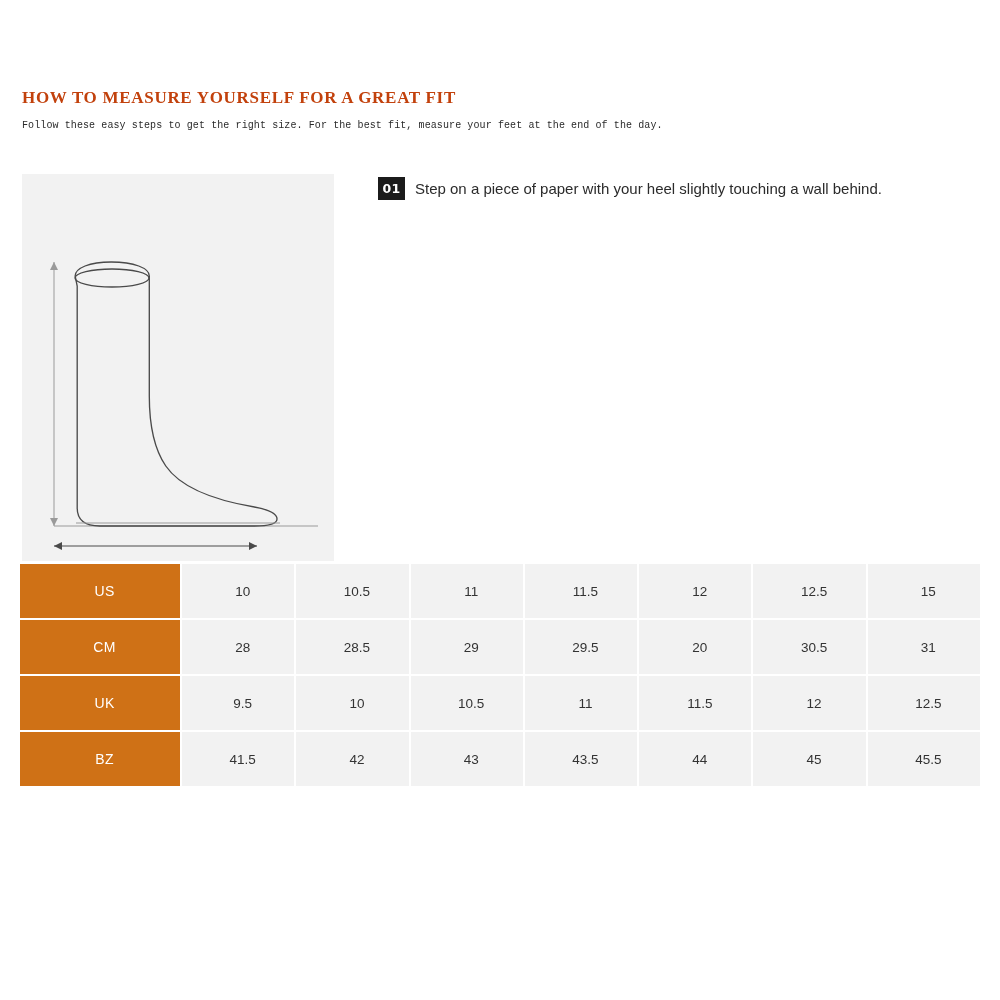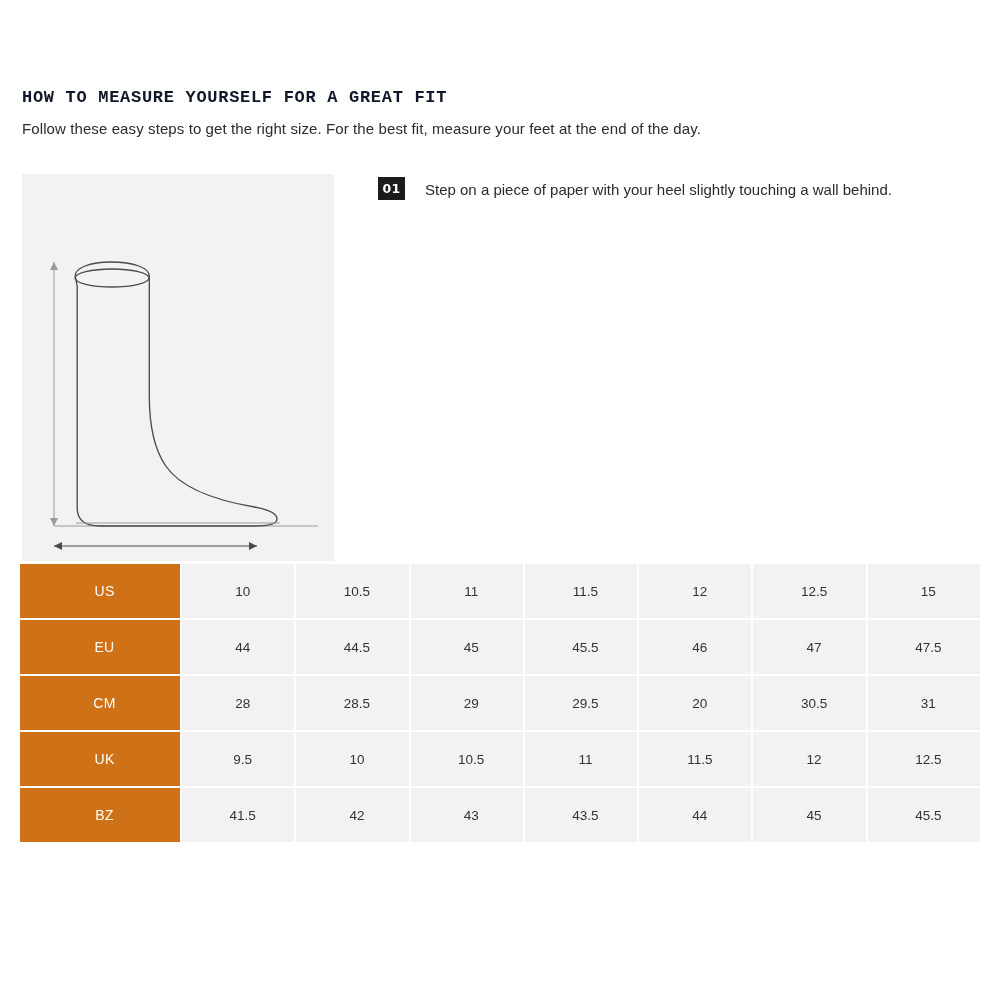--- a/index.html
+++ b/index.html
@@ -18,31 +18,32 @@
     height: 1000px;
     padding: 0;
   }
   .title {
     position: absolute;
     left: 22px;
     top: 88px;
     font-size: 17px;
     font-weight: bold;
     letter-spacing: 0.7px;
-    color: #0f172a;
+    color: #c2410c;
     text-transform: uppercase;
-    font-family: Liberation Mono, monospace;
+    font-family: Liberation Serif, serif;
   }
   .subtitle {
     position: absolute;
     left: 22px;
     top: 120px;
-    font-size: 15px;
+    font-size: 10px;
     color: #2b2b2b;
     letter-spacing: 0.1px;
+    font-family: Liberation Mono, monospace;
   }
 
   
   .illus {
     position: absolute;
     left: 22px;
     top: 174px;
     width: 312px;
     height: 387px;
     background: #f2f2f2;
@@ -51,40 +52,40 @@
 
   
   .steps {
     position: absolute;
     left: 378px;
     top: 176px;
     width: 600px;
   }
   .step {
     display: flex;
-    align-items: flex-end;
+    align-items: center;
     margin-bottom: 35px;
   }
   .step-num {
     flex: 0 0 auto;
     width: 27px;
     height: 23px;
     background: #1b1b1b;
     color: #ffffff;
     font-size: 12.5px;
     font-weight: bold;
     font-family: "DejaVu Sans", sans-serif;
     display: flex;
     align-items: center;
     justify-content: center;
     margin-top: 1px;
     letter-spacing: 0.4px;
   }
   .step-text {
-    margin-left: 20px;
+    margin-left: 10px;
     font-size: 15px;
     line-height: 21px;
     color: #2b2b2b;
     max-width: 545px;
   }
 
   
   .size-table {
     position: absolute;
     left: 18px;
@@ -159,30 +160,20 @@
         <td class="rowhead">US</td>
         <td>10</td>
         <td>10.5</td>
         <td>11</td>
         <td>11.5</td>
         <td>12</td>
         <td>12.5</td>
         <td>15</td>
       </tr>
       <tr>
-        <td class="rowhead">EU</td>
-        <td>44</td>
-        <td>44.5</td>
-        <td>45</td>
-        <td>45.5</td>
-        <td>46</td>
-        <td>47</td>
-        <td>47.5</td>
-      </tr>
-      <tr>
         <td class="rowhead">CM</td>
         <td>28</td>
         <td>28.5</td>
         <td>29</td>
         <td>29.5</td>
         <td>20</td>
         <td>30.5</td>
         <td>31</td>
       </tr>
       <tr>

